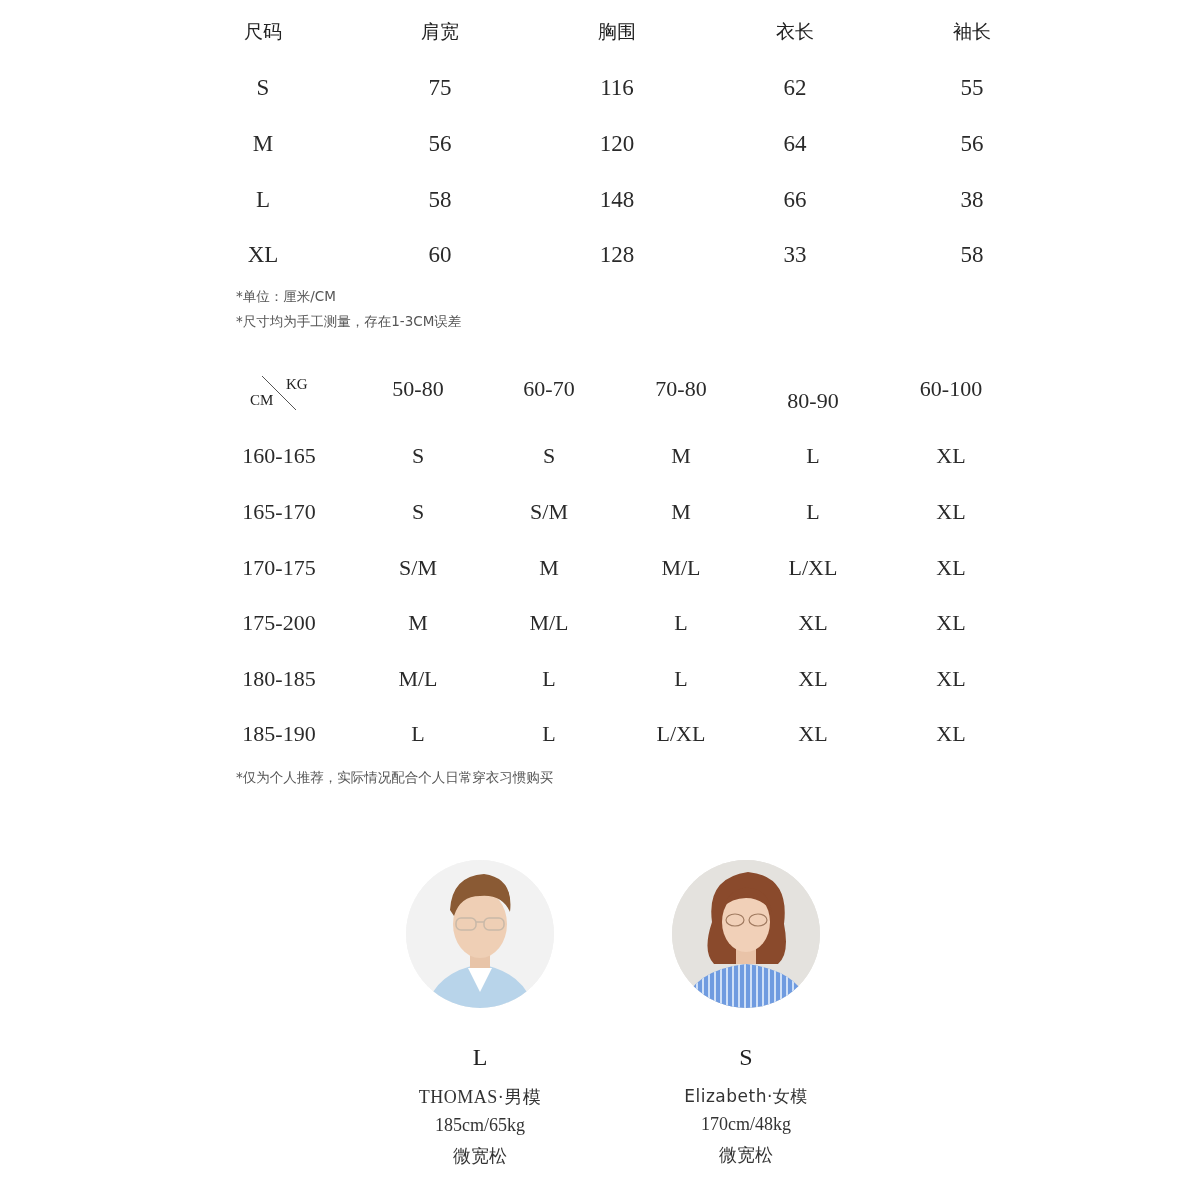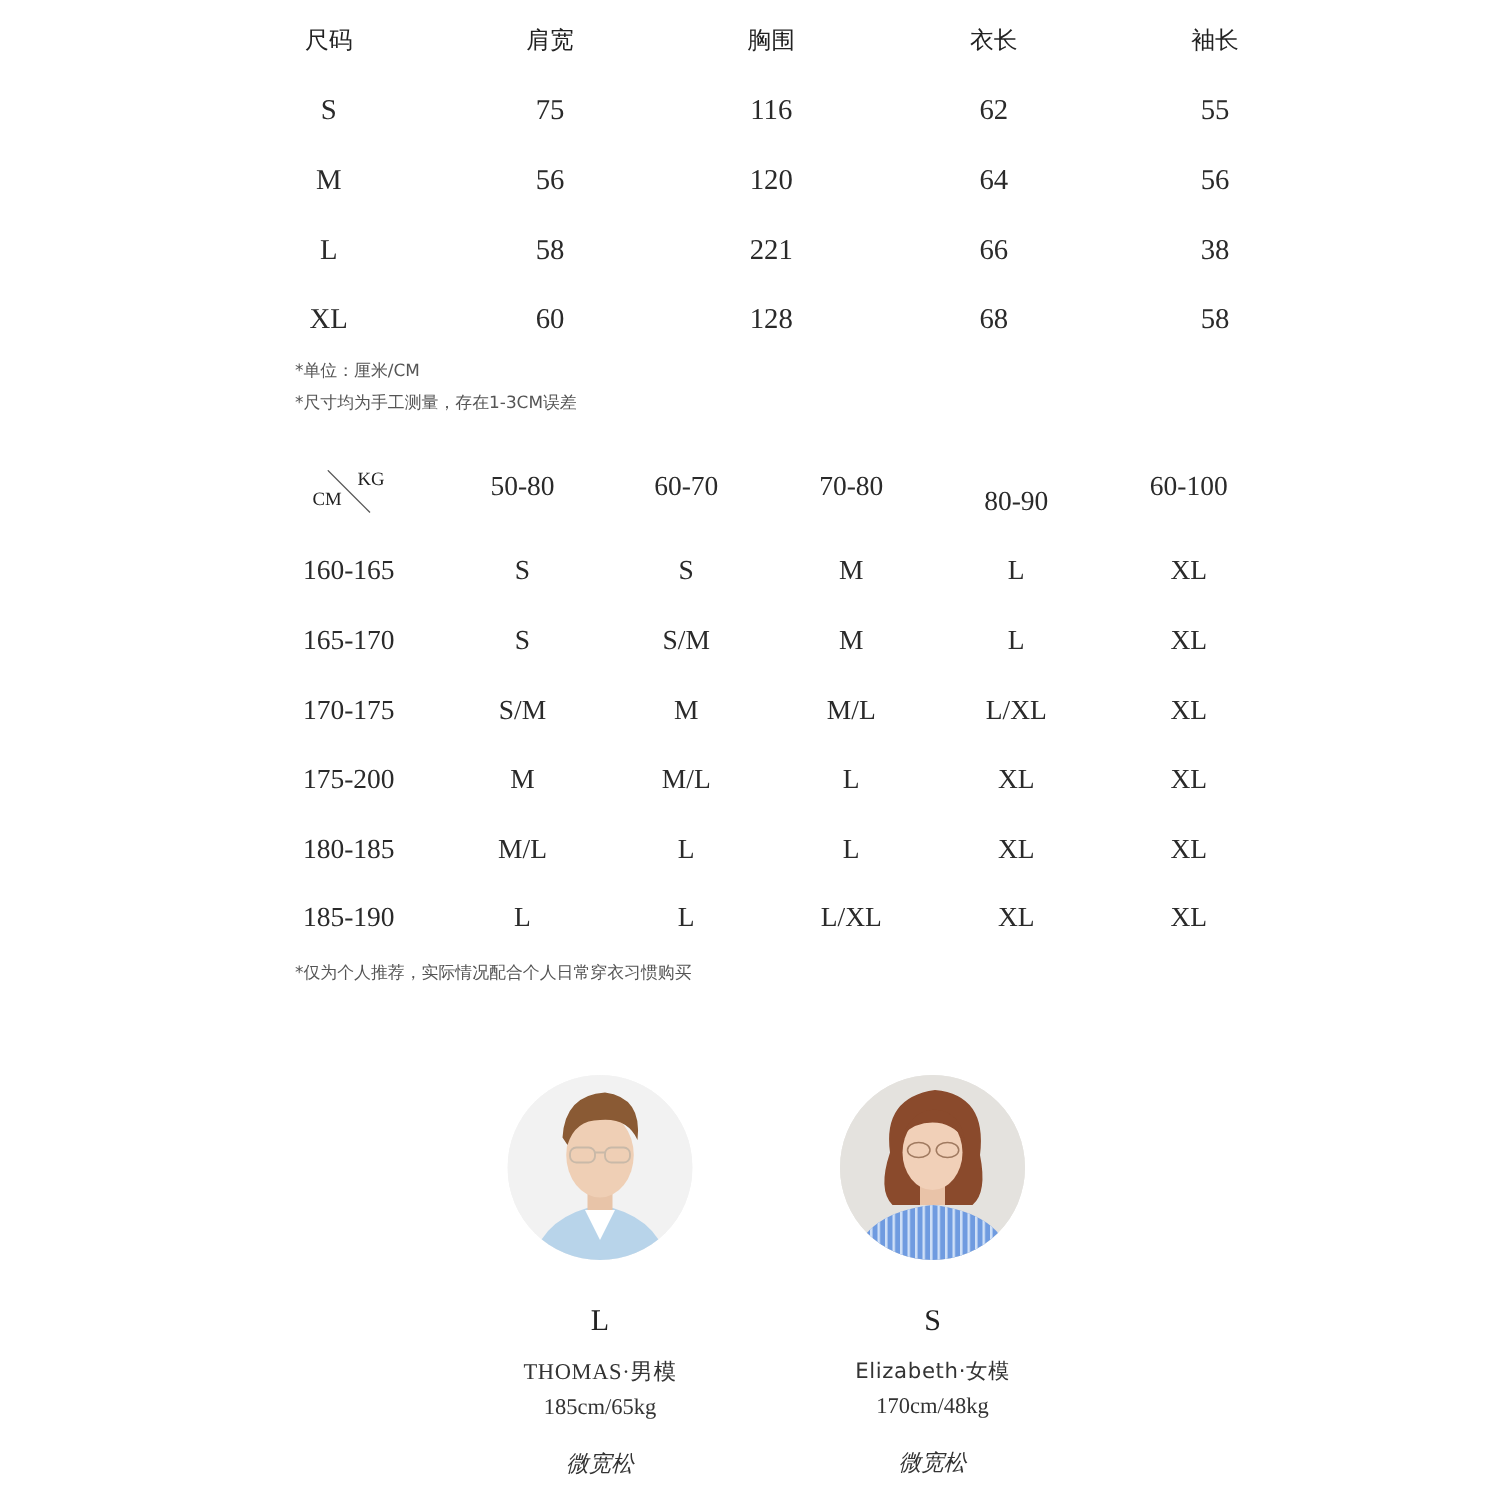--- a/index.html
+++ b/index.html
@@ -20,21 +20,21 @@
     .corner .kg { position: absolute; left: 38px; top: 2px; font-size: 15px; }
     .corner .cm { position: absolute; left: 2px; top: 18px; font-size: 15px; }
     .corner .slash { position: absolute; left: 26px; top: 0; width: 2px; height: 40px; }
 
     
     .model { position: absolute; width: 200px; text-align: center; }
     .avatar { width: 148px; height: 148px; border-radius: 50%; margin: 0 auto; overflow: hidden; position: relative; }
     .model-size { font-size: 24px; margin-top: 36px; color: #222; }
     .model-name { font-size: 18px; margin-top: 14px; color: #333; letter-spacing: 0.5px; }
     .model-stats { font-size: 18px; margin-top: 6px; color: #333; }
-    .model-fit { font-size: 18px; margin-top: 23px; color: #333; font-style: italic; }
+    .model-fit { font-size: 18px; margin-top: 8px; color: #333; }
   </style>
 </head>
 <body>
 
 <div class="t1-cell t1-head sans" style="left:263px">尺码</div>
 <div class="t1-cell t1-head sans" style="left:440px">肩宽</div>
 <div class="t1-cell t1-head sans" style="left:617px">胸围</div>
 <div class="t1-cell t1-head sans" style="left:795px">衣长</div>
 <div class="t1-cell t1-head sans" style="left:972px">袖长</div>
 
@@ -48,29 +48,29 @@
 <div>
   <div class="t1-cell t1-val serif" style="left:263px;top:131px">M</div>
   <div class="t1-cell t1-val serif" style="left:440px;top:131px">56</div>
   <div class="t1-cell t1-val serif" style="left:617px;top:131px">120</div>
   <div class="t1-cell t1-val serif" style="left:795px;top:131px">64</div>
   <div class="t1-cell t1-val serif" style="left:972px;top:131px">56</div>
 </div>
 <div>
   <div class="t1-cell t1-val serif" style="left:263px;top:187px">L</div>
   <div class="t1-cell t1-val serif" style="left:440px;top:187px">58</div>
-  <div class="t1-cell t1-val serif" style="left:617px;top:187px">221</div>
+  <div class="t1-cell t1-val serif" style="left:617px;top:187px">148</div>
   <div class="t1-cell t1-val serif" style="left:795px;top:187px">66</div>
   <div class="t1-cell t1-val serif" style="left:972px;top:187px">38</div>
 </div>
 <div>
   <div class="t1-cell t1-val serif" style="left:263px;top:242px">XL</div>
   <div class="t1-cell t1-val serif" style="left:440px;top:242px">60</div>
   <div class="t1-cell t1-val serif" style="left:617px;top:242px">128</div>
-  <div class="t1-cell t1-val serif" style="left:795px;top:242px">68</div>
+  <div class="t1-cell t1-val serif" style="left:795px;top:242px">33</div>
   <div class="t1-cell t1-val serif" style="left:972px;top:242px">58</div>
 </div>
 
 <div class="note sans" style="top:288px">*单位：厘米/CM</div>
 <div class="note sans" style="top:313px">*尺寸均为手工测量，存在1-3CM误差</div>
 
 <div class="corner serif">
   <span class="kg">KG</span>
   <span class="cm">CM</span>
   <svg class="slash" style="left:14px;width:36px;height:36px;top:2px" viewBox="0 0 36 36">

